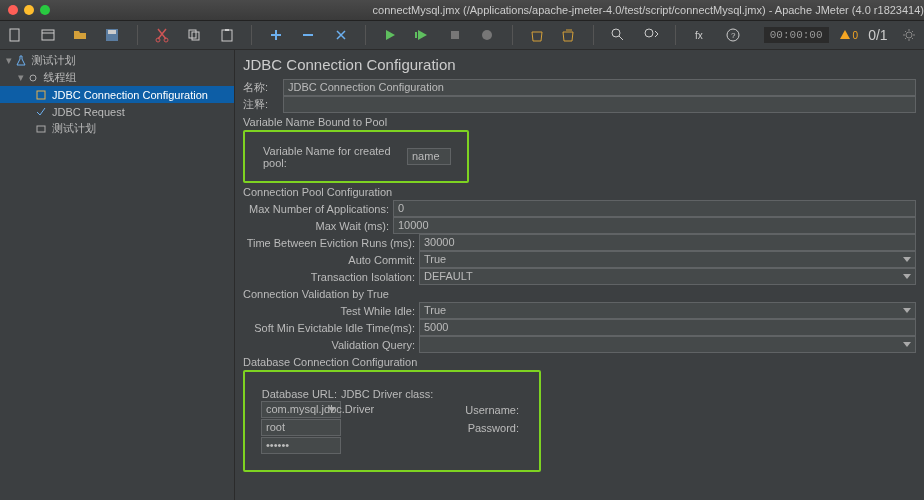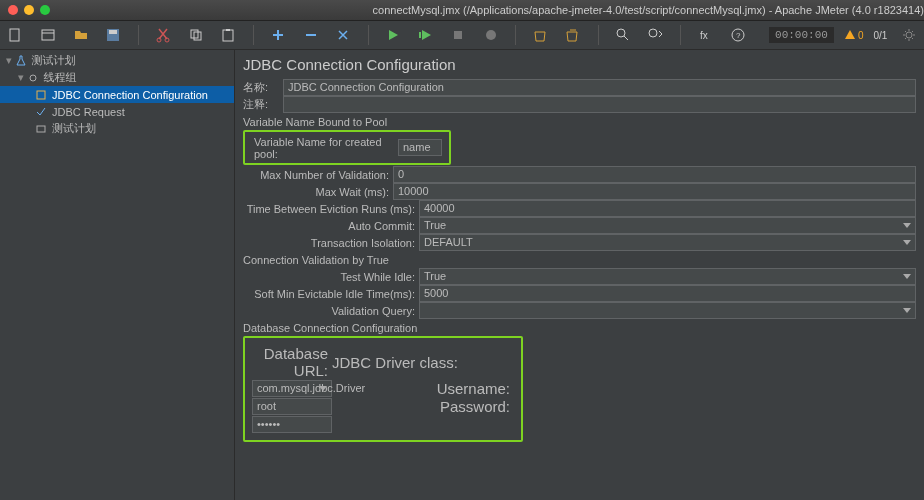--- a/index.html
+++ b/index.html
@@ -7,38 +7,38 @@
 .traffic{display:flex;gap:6px;padding-left:8px;position:absolute;left:0}
 .dot{width:10px;height:10px;border-radius:50%}
 .red{background:#ff5f57}.yellow{background:#ffbd2e}.green{background:#28c940}
 .title{flex:1;text-align:right;color:#ccc;font-size:11px}
 .toolbar{height:28px;background:#3c3f41;border-bottom:1px solid #2b2b2b;display:flex;align-items:center;padding:0 4px;gap:10px}
 .tbtn{width:24px;height:24px;display:flex;align-items:center;justify-content:center;color:#aaa;border-radius:2px}
 .tbtn svg{width:16px;height:16px}
 .sep{width:1px;height:20px;background:#555;margin:0 3px}
 .timer{background:#2b2b2b;color:#999;padding:2px 6px;font-size:11px;font-family:Liberation Mono, monospace}
 .warn{color:#f5a623;display:flex;align-items:center;gap:2px;font-size:10px}
-.counter{color:#ccc;font-size:10px}
+.counter{color:#ccc;font-size:14px}
 .main{display:flex;height:452px}
 .tree{width:234px;background:#3c3f41;border-right:1px solid #2b2b2b;padding-top:2px}
 .tree-row{display:flex;align-items:center;height:17px;padding-left:4px;color:#bbb;font-size:11px}
 .tree-row.sel{background:#0d5ea6;color:#fff}
 .tree-icon{width:14px;height:14px;margin-right:4px;display:flex;align-items:center;justify-content:center}
 .ind{display:inline-block}
 .content{flex:1;background:#3c3f41;padding:6px 8px;overflow:auto}
 .panel-title{font-size:15px;color:#ccc;margin-bottom:6px}
 .form-row{display:flex;align-items:center;height:17px;margin-bottom:0}
 .form-label{width:146px;text-align:left;color:#bbb;font-size:11px;padding-right:4px}
 .form-label.r{text-align:right}
 .form-input{flex:1;height:15px;background:#45494a;border:1px solid #606365;color:#bbb;padding:0 4px;font-size:11px;line-height:15px;position:relative}
 .form-input.dd::after{content:"";position:absolute;right:4px;top:5px;border-left:4px solid transparent;border-right:4px solid transparent;border-top:5px solid #aaa}
 .section{color:#bbb;font-size:11px;margin:3px 0 2px 0}
-.hl-box{border:2px solid #7ed321;border-radius:2px;padding:7px;margin:1px 0}
+.hl-box{border:2px solid #7ed321;border-radius:2px;padding:16px;margin:1px 0}
 .db-grid{display:grid;grid-template-columns:80px 1fr;row-gap:1px;align-items:center}
-.db-label{text-align:right;color:#bbb;font-size:15px;padding-right:4px}
+.db-label{text-align:right;color:#bbb;font-size:11px;padding-right:4px}
 .pool-label-row{display:flex;align-items:center;height:17px}
 .pool-lbl{color:#bbb;font-size:11px;padding-left:2px;padding-right:4px}
 </style>
 </head>
 <body>
 
 <div class="titlebar">
   <div class="traffic">
     <div class="dot red"></div>
     <div class="dot yellow"></div>
@@ -245,31 +245,32 @@
     </div>
 
     <div class="section">Variable Name Bound to Pool</div>
     <div class="hl-box" style="width:190px">
       <div class="pool-label-row">
         <div class="pool-lbl">Variable Name for created pool:</div>
         <div class="form-input" style="flex:0 0 34px">name</div>
       </div>
     </div>
 
-    <div class="form-row">
-        <div class="form-label r">Max Number of Validation:</div>
+    <div class="section">Connection Pool Configuration</div>
+    <div class="form-row">
+        <div class="form-label r">Max Number of Applications:</div>
         <div class="form-input">0</div>
       </div>
     <div class="form-row">
         <div class="form-label r">Max Wait (ms):</div>
         <div class="form-input">10000</div>
       </div>
     <div class="form-row">
         <div class="form-label r" style="width:172px">Time Between Eviction Runs (ms):</div>
-        <div class="form-input">40000</div>
+        <div class="form-input">30000</div>
       </div>
     <div class="form-row">
         <div class="form-label r" style="width:172px">Auto Commit:</div>
         <div class="form-input dd">True</div>
       </div>
     <div class="form-row">
         <div class="form-label r" style="width:172px">Transaction Isolation:</div>
         <div class="form-input dd">DEFAULT</div>
       </div>
 

